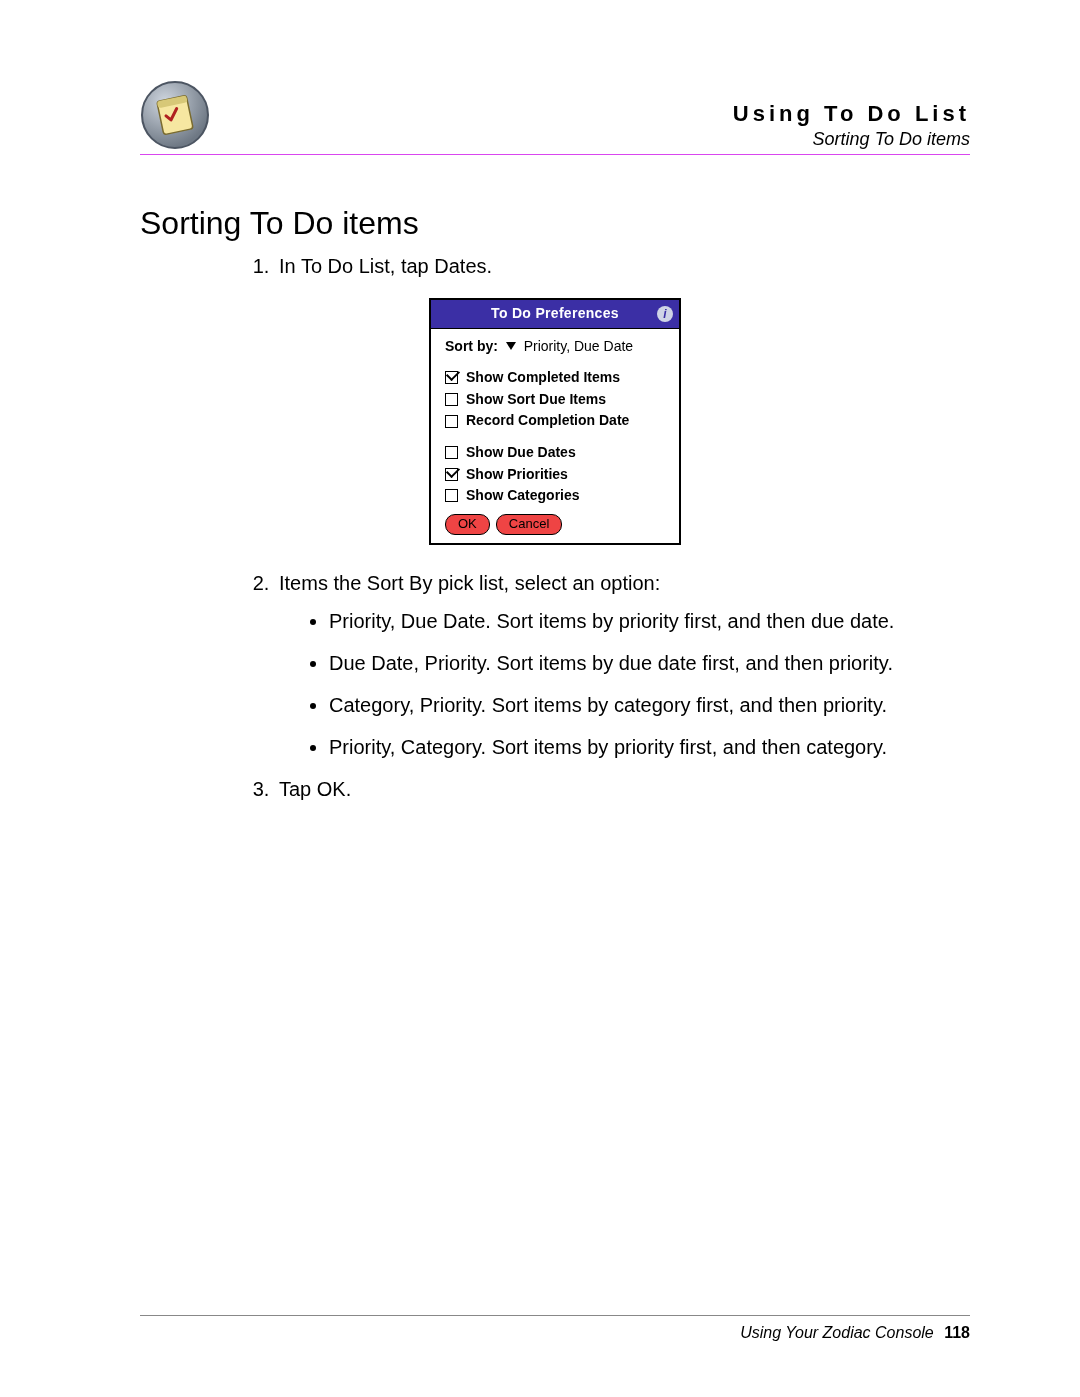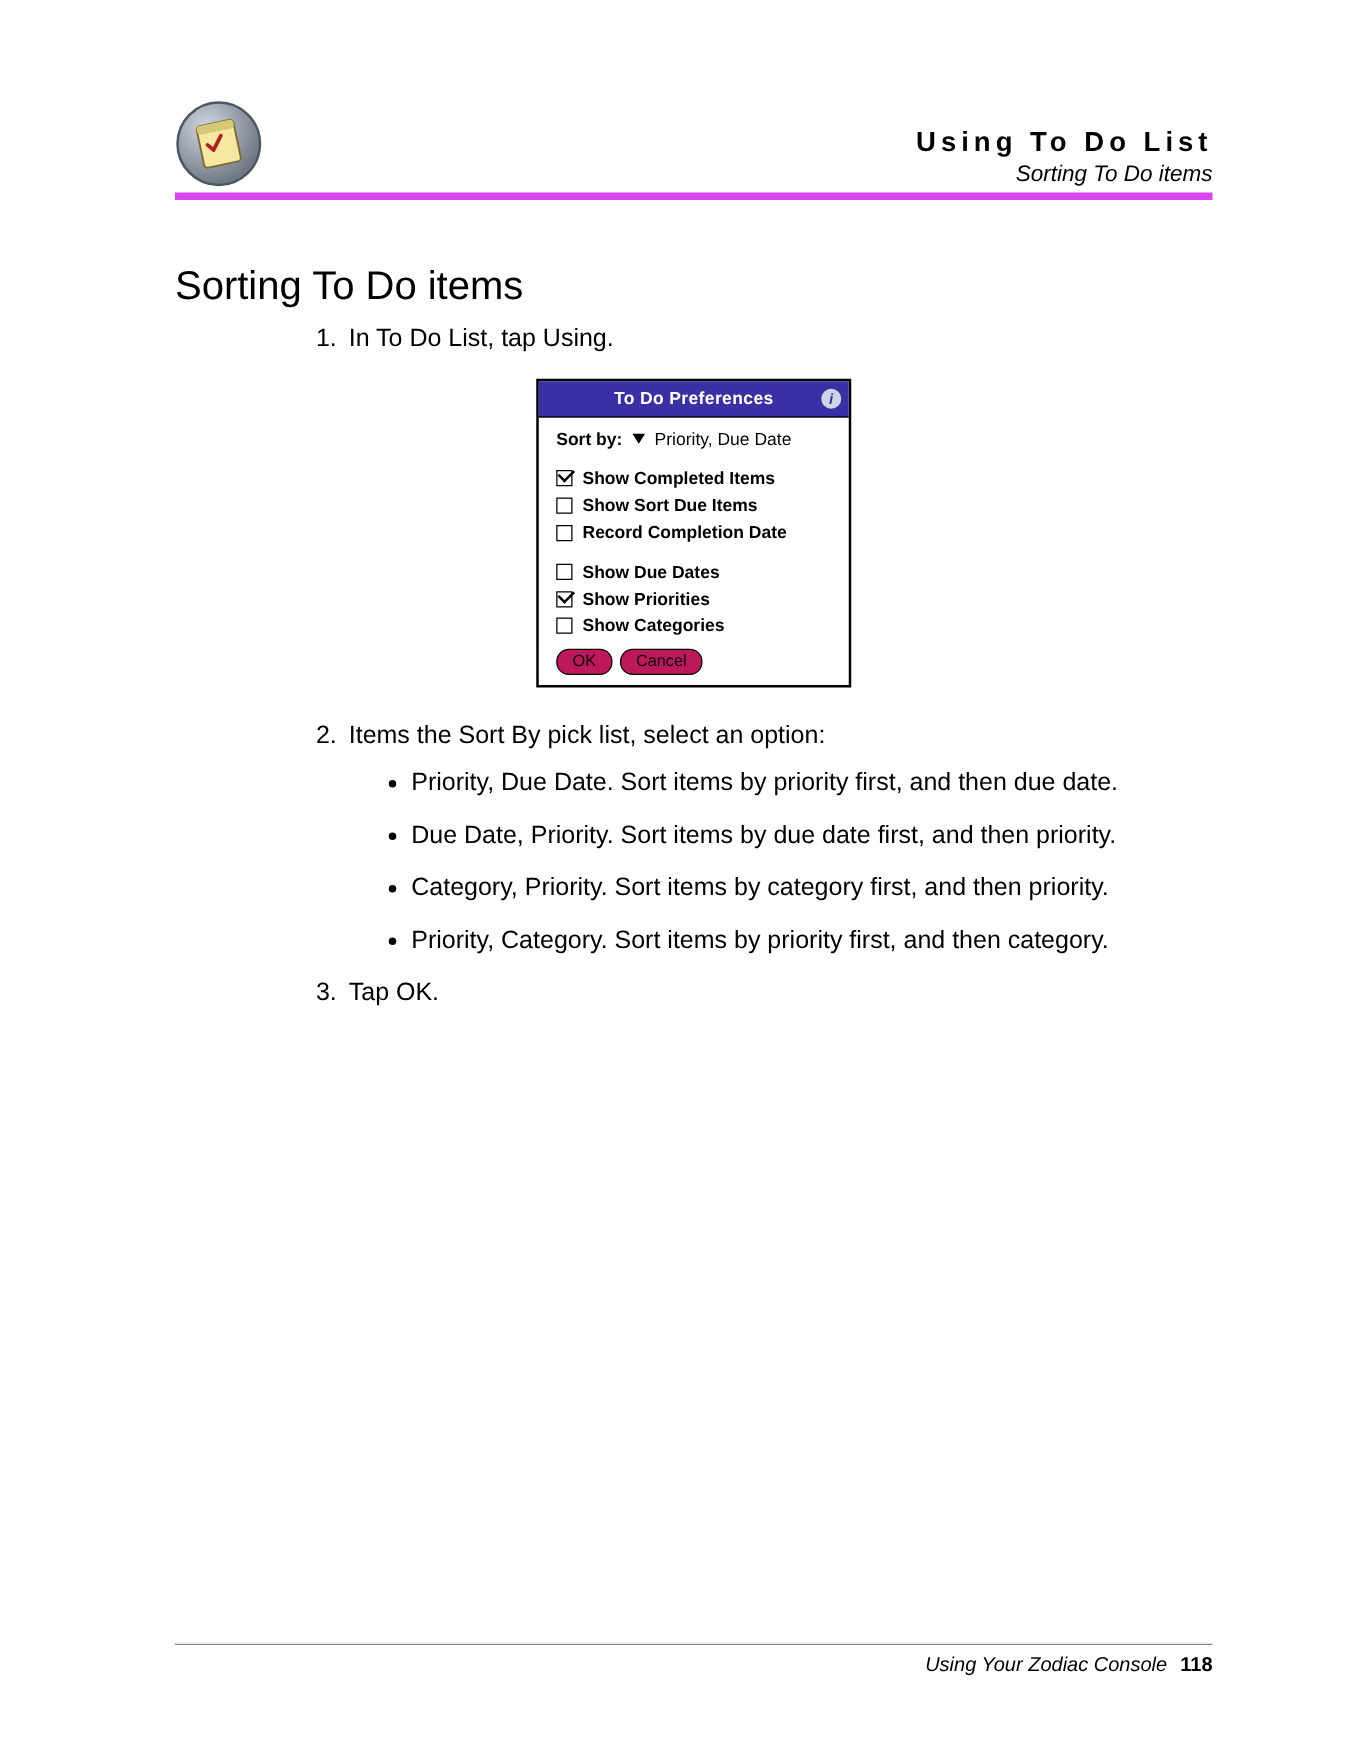--- a/index.html
+++ b/index.html
@@ -16,21 +16,21 @@
     box-sizing: border-box;
     padding: 80px 110px 60px 140px;
     position: relative;
   }
 
   
   .hdr {
     display: flex;
     align-items: flex-end;
     gap: 20px;
-    border-bottom: 6px solid #d946ef;
+    border-bottom: 1px solid #d946ef;
     padding-bottom: 4px;
     margin-bottom: 50px;
   }
   .hdr-icon {
     width: 70px;
     height: 70px;
     flex: 0 0 auto;
   }
   .hdr-text {
     flex: 1 1 auto;
@@ -166,21 +166,21 @@
   .palm-btns {
     display: flex;
     gap: 6px;
     margin-top: 8px;
   }
   .pillbtn {
     border: 1.5px solid #000;
     border-radius: 10px;
     padding: 0px 12px 1px 12px;
     font-size: 13px;
-    background: #be185d;
+    background: #ef4444;
   }
 
   
   .ftr {
     position: absolute;
     left: 140px;
     right: 110px;
     bottom: 55px;
     border-top: 1px solid #888;
     padding-top: 8px;
@@ -219,21 +219,21 @@
     <div class="hdr-text">
       <div class="hdr-title">Using To Do List</div>
       <div class="hdr-sub">Sorting To Do items</div>
     </div>
   </div>
 
   <h1 class="section">Sorting To Do items</h1>
 
   <div class="body">
     <ol class="steps">
-      <li>In To Do List, tap Using.</li>
+      <li>In To Do List, tap Dates.</li>
     </ol>
 
     <div class="figwrap">
       <div class="palm">
         <div class="palm-title">
           <span>To Do Preferences</span>
           <span class="palm-info">i</span>
         </div>
         <div class="palm-body">
           <div class="palm-row">

